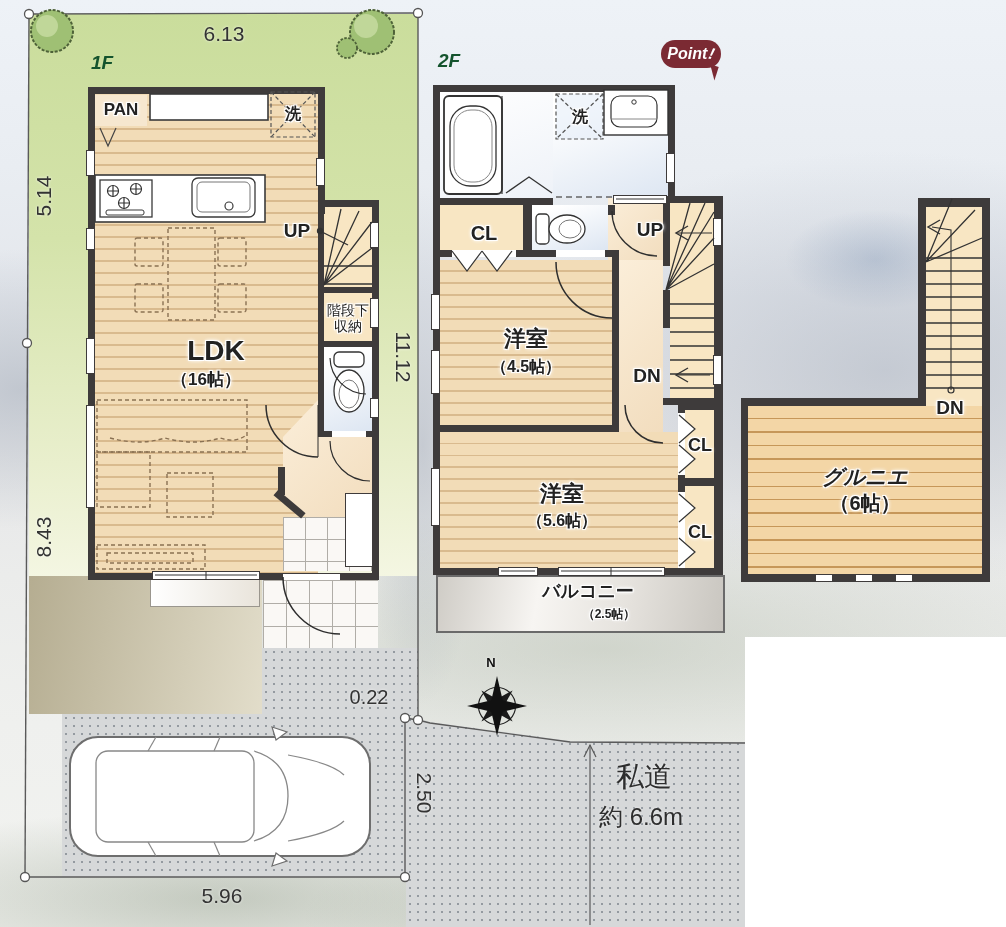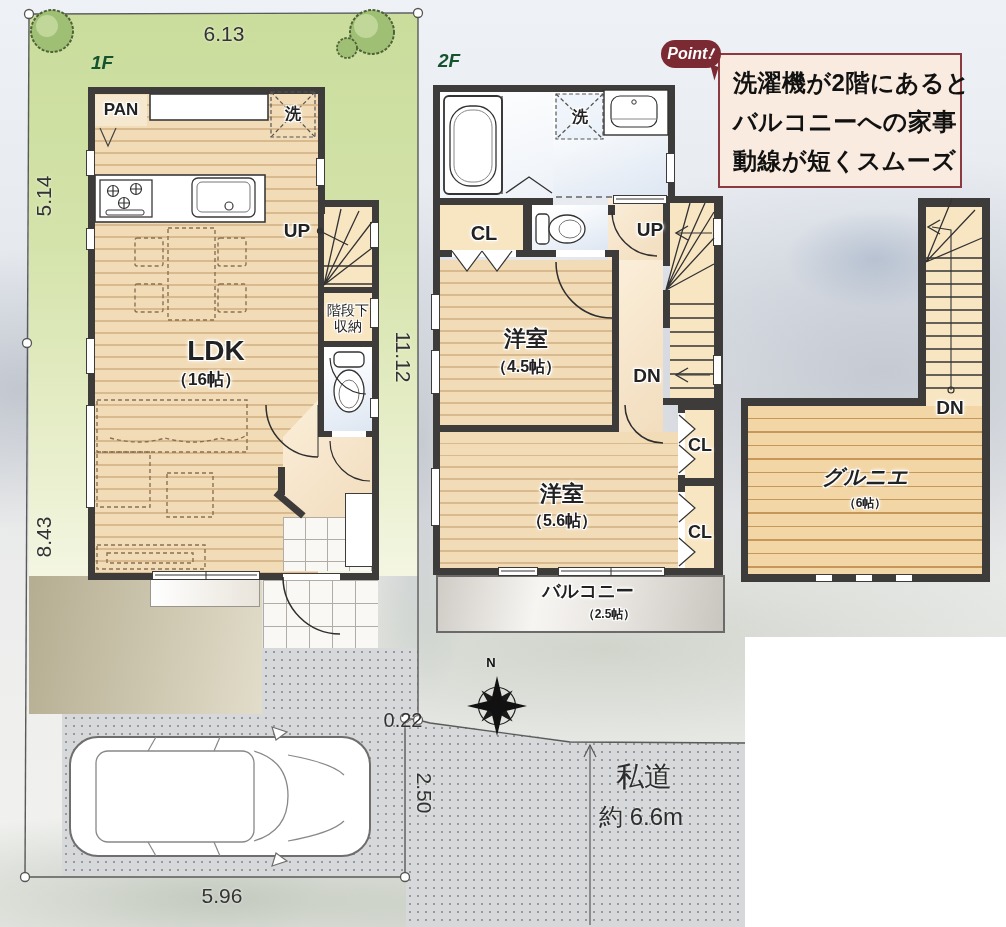--- a/index.html
+++ b/index.html
@@ -366,38 +366,33 @@
       <line x1="148" y1="751" x2="156" y2="737" stroke="#888" stroke-width="1.2"></line>
       <line x1="148" y1="842" x2="156" y2="856" stroke="#888" stroke-width="1.2"></line>
       <line x1="214" y1="751" x2="220" y2="737" stroke="#888" stroke-width="1.2"></line>
       <line x1="214" y1="842" x2="220" y2="856" stroke="#888" stroke-width="1.2"></line>
       <polygon points="272,727 287,732 276,740" stroke-width="1.2"></polygon>
       <polygon points="272,866 287,861 276,853" stroke-width="1.2"></polygon>
     </g>
   </svg>
 
 
-  <div id="pointbox">
-    <div class="pline">洗濯機が2階にあると</div>
-    <div class="pline">バルコニーへの家事</div>
-    <div class="pline">動線が短くスムーズ</div>
-  </div>
   <div id="pointtail"></div>
   <div id="pointbadge">
     <span>Point</span><span style="display:inline-block;transform:rotate(14deg);margin-left:2px;">!</span>
   </div>
 
   <div class="flabel" style="left:91px;top:52px;">1F</div>
   <div class="flabel" style="left:438px;top:50px;">2F</div>
 
   <div class="dim" style="left:224px;top:34px;">6.13</div>
   <div class="dim v270" style="left:44px;top:196px;">5.14</div>
   <div class="dim v270" style="left:44px;top:537px;">8.43</div>
   <div class="dim v90" style="left:403px;top:357px;">11.12</div>
-  <div class="dim" style="left:403px;top:697px;font-size:20px;margin-top:23px;">0.22</div>
+  <div class="dim" style="left:369px;top:697px;font-size:20px;">0.22</div>
   <div class="dim v90" style="left:424px;top:793px;">2.50</div>
   <div class="dim" style="left:222px;top:896px;">5.96</div>
 
   <div class="rl" style="left:121px;top:110px;font-size:17px;">PAN</div>
   <div class="rl" style="left:293px;top:114px;font-size:16px;">洗</div>
   <div class="rl" style="left:297px;top:231px;font-size:19px;">UP</div>
   <div class="rl" style="left:348px;top:318px;font-size:14px;line-height:16px;font-weight:normal;text-align:center;">
     <div>階段下</div>
     <div>収納</div>
   </div>
@@ -412,19 +407,19 @@
   <div class="rl" style="left:647px;top:376px;font-size:19px;">DN</div>
   <div class="rl" style="left:700px;top:445px;font-size:18px;">CL</div>
   <div class="rl" style="left:700px;top:532px;font-size:18px;">CL</div>
   <div class="rl" style="left:562px;top:494px;font-size:22px;">洋室</div>
   <div class="rl" style="left:562px;top:521px;font-size:16px;text-align:center;">（5.6帖）</div>
   <div class="rl" style="left:588px;top:591px;font-size:18px;">バルコニー</div>
   <div class="rl" style="left:609px;top:614px;font-size:12px;">（2.5帖）</div>
 
   <div class="rl" style="left:950px;top:408px;font-size:19px;">DN</div>
   <div class="rl" style="left:865px;top:477px;font-size:21px;font-style:italic;">グルニエ</div>
-  <div class="rl" style="left:865px;top:503px;font-size:12px;">（6帖）</div>
+  <div class="rl" style="left:865px;top:503px;font-size:20px;">（6帖）</div>
 
   <div class="dim" style="left:491px;top:662px;font-size:13px;font-weight:bold;color:#111;">N</div>
   <div class="dim" style="left:644px;top:777px;font-size:28px;color:#2e2e2e;">私道</div>
   <div class="dim" style="left:641px;top:817px;font-size:24px;color:#2e2e2e;">約 6.6m</div>
 
 </div>
 
 </body></html>

